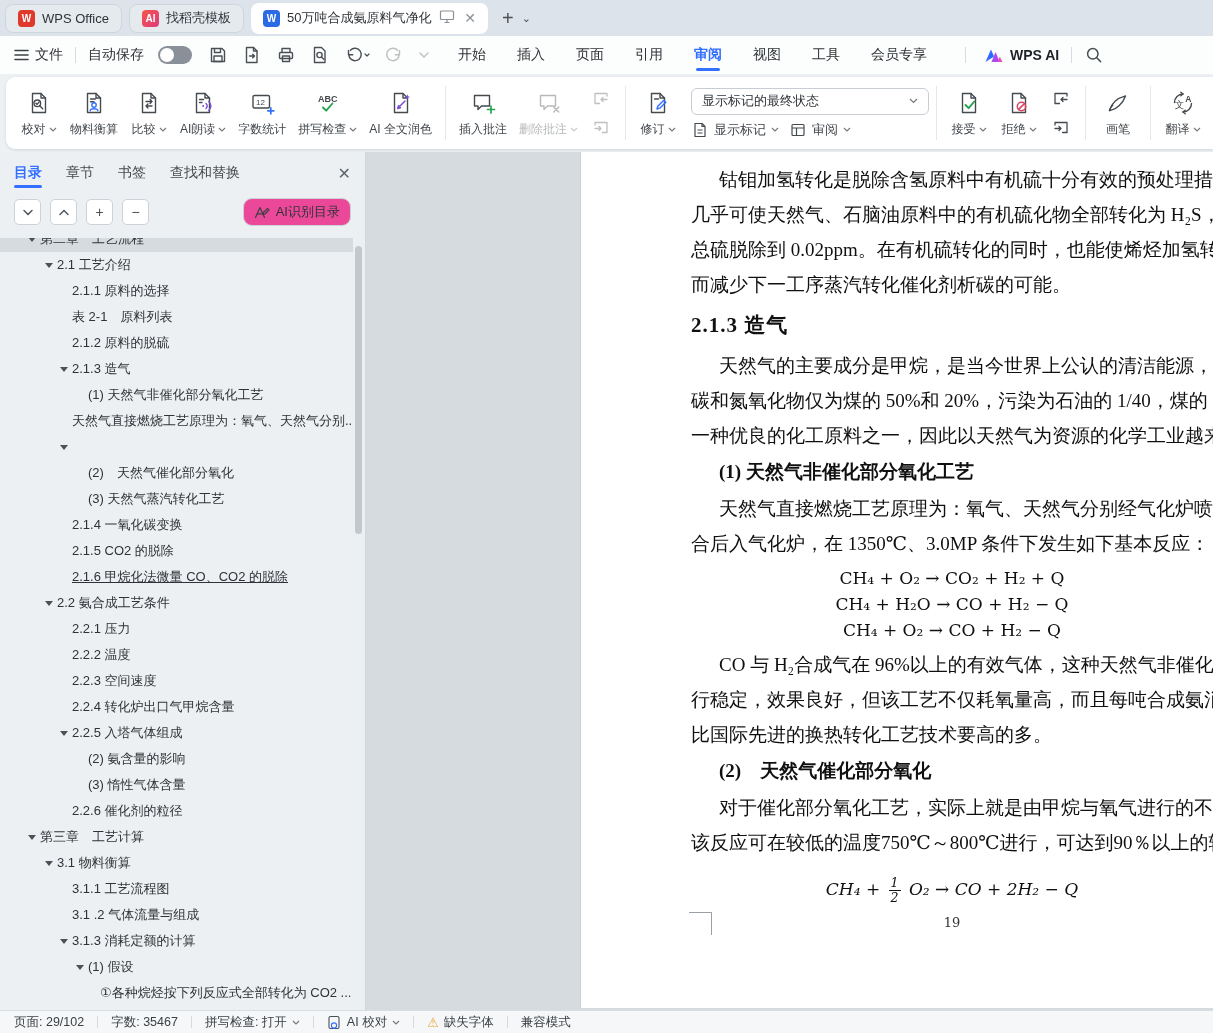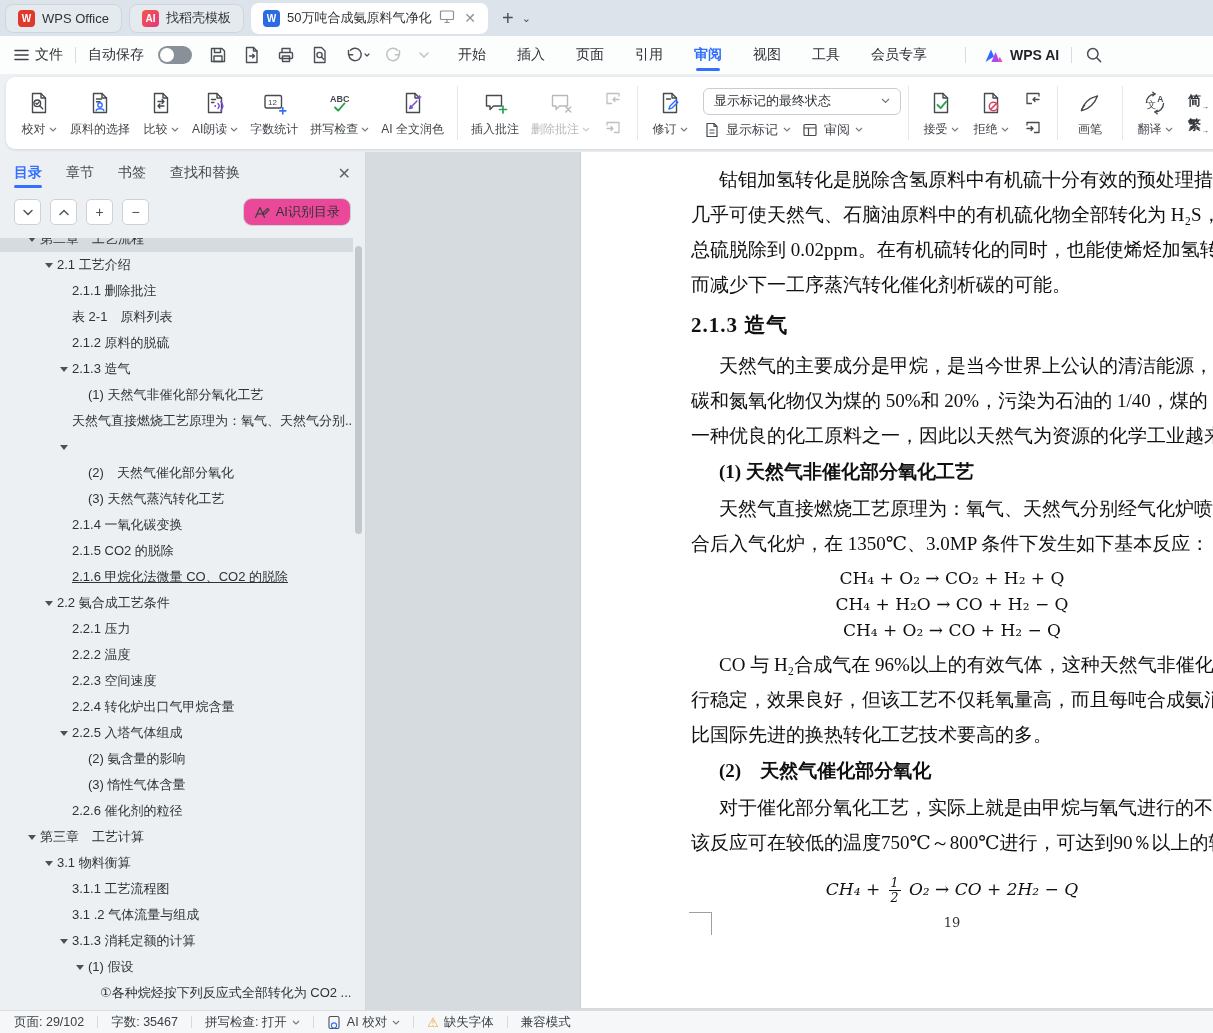--- a/index.html
+++ b/index.html
@@ -35,21 +35,21 @@
 .ribbon{position:absolute;left:6px;top:3px;right:-60px;bottom:3px;background:#fff;border-radius:9px;box-shadow:0 1px 3px rgba(40,50,60,.14);display:flex;align-items:center;padding:0 8px;overflow:hidden;white-space:nowrap}
 .rgroup{display:flex;align-items:center;flex-shrink:0}
 .rbtn{display:flex;flex-direction:column;align-items:center;justify-content:center;gap:3px;min-width:50px;padding:3px 6px;border-radius:4px;font-size:12px;color:#41464b;flex-shrink:0}
 .rbtn.dis{opacity:.38}
 .rlb{display:flex;align-items:center;gap:3px;line-height:14px}
 .vdiv{width:1px;height:54px;background:#e4e8eb;margin:0 7px;flex-shrink:0}
 .flagcol{display:flex;flex-direction:column;gap:8px;margin:0 4px;flex-shrink:0}
 .flagbtn{width:26px;height:21px;display:flex;align-items:center;justify-content:center;border-radius:3px}
 .flagbtn.dis{opacity:.35}
 .revcol{display:flex;flex-direction:column;gap:6px;margin-left:8px;flex-shrink:0}
-.select{width:198px;height:27px;border:1px solid #c7cdd3;border-radius:6px;display:flex;align-items:center;justify-content:space-between;padding:0 10px;font-size:13px;color:#2f3337;background:#fff}
+.select{width:238px;height:27px;border:1px solid #c7cdd3;border-radius:6px;display:flex;align-items:center;justify-content:space-between;padding:0 10px;font-size:13px;color:#2f3337;background:#fff}
 .revrow{display:flex;align-items:center;gap:10px}
 .smallbtn{display:flex;align-items:center;gap:5px;font-size:13px;color:#41464b}
 .zhcol{display:flex;flex-direction:column;gap:5px;margin-left:8px;position:relative;padding-right:16px;flex-shrink:0}
 .zhbtn{display:flex;align-items:center;gap:5px;font-size:13px;color:#41464b}
 .zhic{font-size:13px;font-weight:bold;color:#2f3337}
 .zharr{font-size:8px;vertical-align:sub;color:#2f3337}
 .caret-svg{display:inline-flex}
 
 .sidebar{position:absolute;left:0;top:152px;width:366px;bottom:23px;background:#edf0f2;border-right:1px solid #d2d8dc;overflow:hidden}
 .side-tabs{display:flex;align-items:center;padding:0 14px;gap:24px;height:42px;font-size:14px;color:#45494d}
@@ -249,21 +249,21 @@
                 <g fill="none" stroke="#454a4f" stroke-width="1.4" stroke-linecap="round" stroke-linejoin="round">
                   <path d="M6.5 3.5 h8.5 l4.5 4.5 v14.5 h-13 z"></path>
                   <path d="M15 3.5 v4.5 h4.5"></path>
                   <path d="M9.5 9 h5 M9.5 11.8 h3.5"></path>
                 </g>
                 <g fill="none" stroke="#3370ff" stroke-width="1.4" stroke-linecap="round" stroke-linejoin="round">
                   <circle cx="13" cy="15" r="2.2"></circle>
                   <path d="M9.2 20.8 c0-2.8 7.6-2.8 7.6 0"></path>
                 </g>
               </svg></span>
-            <span class="rlb">原料的选择</span>
+            <span class="rlb">物料衡算</span>
           </div>
           <div class="rbtn">
             <span class="ric"><svg width="26" height="26" viewBox="0 0 26 26">
                 <g fill="none" stroke="#454a4f" stroke-width="1.4" stroke-linecap="round" stroke-linejoin="round">
                   <path d="M6.5 3.5 h8.5 l4.5 4.5 v14.5 h-13 z"></path>
                   <path d="M15 3.5 v4.5 h4.5"></path>
                   <path d="M10 11.5 h6 m-1.9-1.9 l1.9 1.9 -1.9 1.9"></path>
                   <path d="M16 16 h-6 m1.9-1.9 L10 16 l1.9 1.9"></path>
                 </g>
               </svg></span>
@@ -572,21 +572,21 @@
           <span class="tlabel">第二章　工艺流程</span>
         </div>
         <div class="trow" style="padding-left: 41px;">
           <span class="tarrow">
             <span class="tri"></span>
           </span>
           <span class="tlabel">2.1 工艺介绍</span>
         </div>
         <div class="trow" style="padding-left: 56px;">
           <span class="tarrow"></span>
-          <span class="tlabel">2.1.1 删除批注</span>
+          <span class="tlabel">2.1.1 原料的选择</span>
         </div>
         <div class="trow" style="padding-left: 56px;">
           <span class="tarrow"></span>
           <span class="tlabel">表 2-1　原料列表</span>
         </div>
         <div class="trow" style="padding-left: 56px;">
           <span class="tarrow"></span>
           <span class="tlabel">2.1.2 原料的脱硫</span>
         </div>
         <div class="trow" style="padding-left: 56px;">

